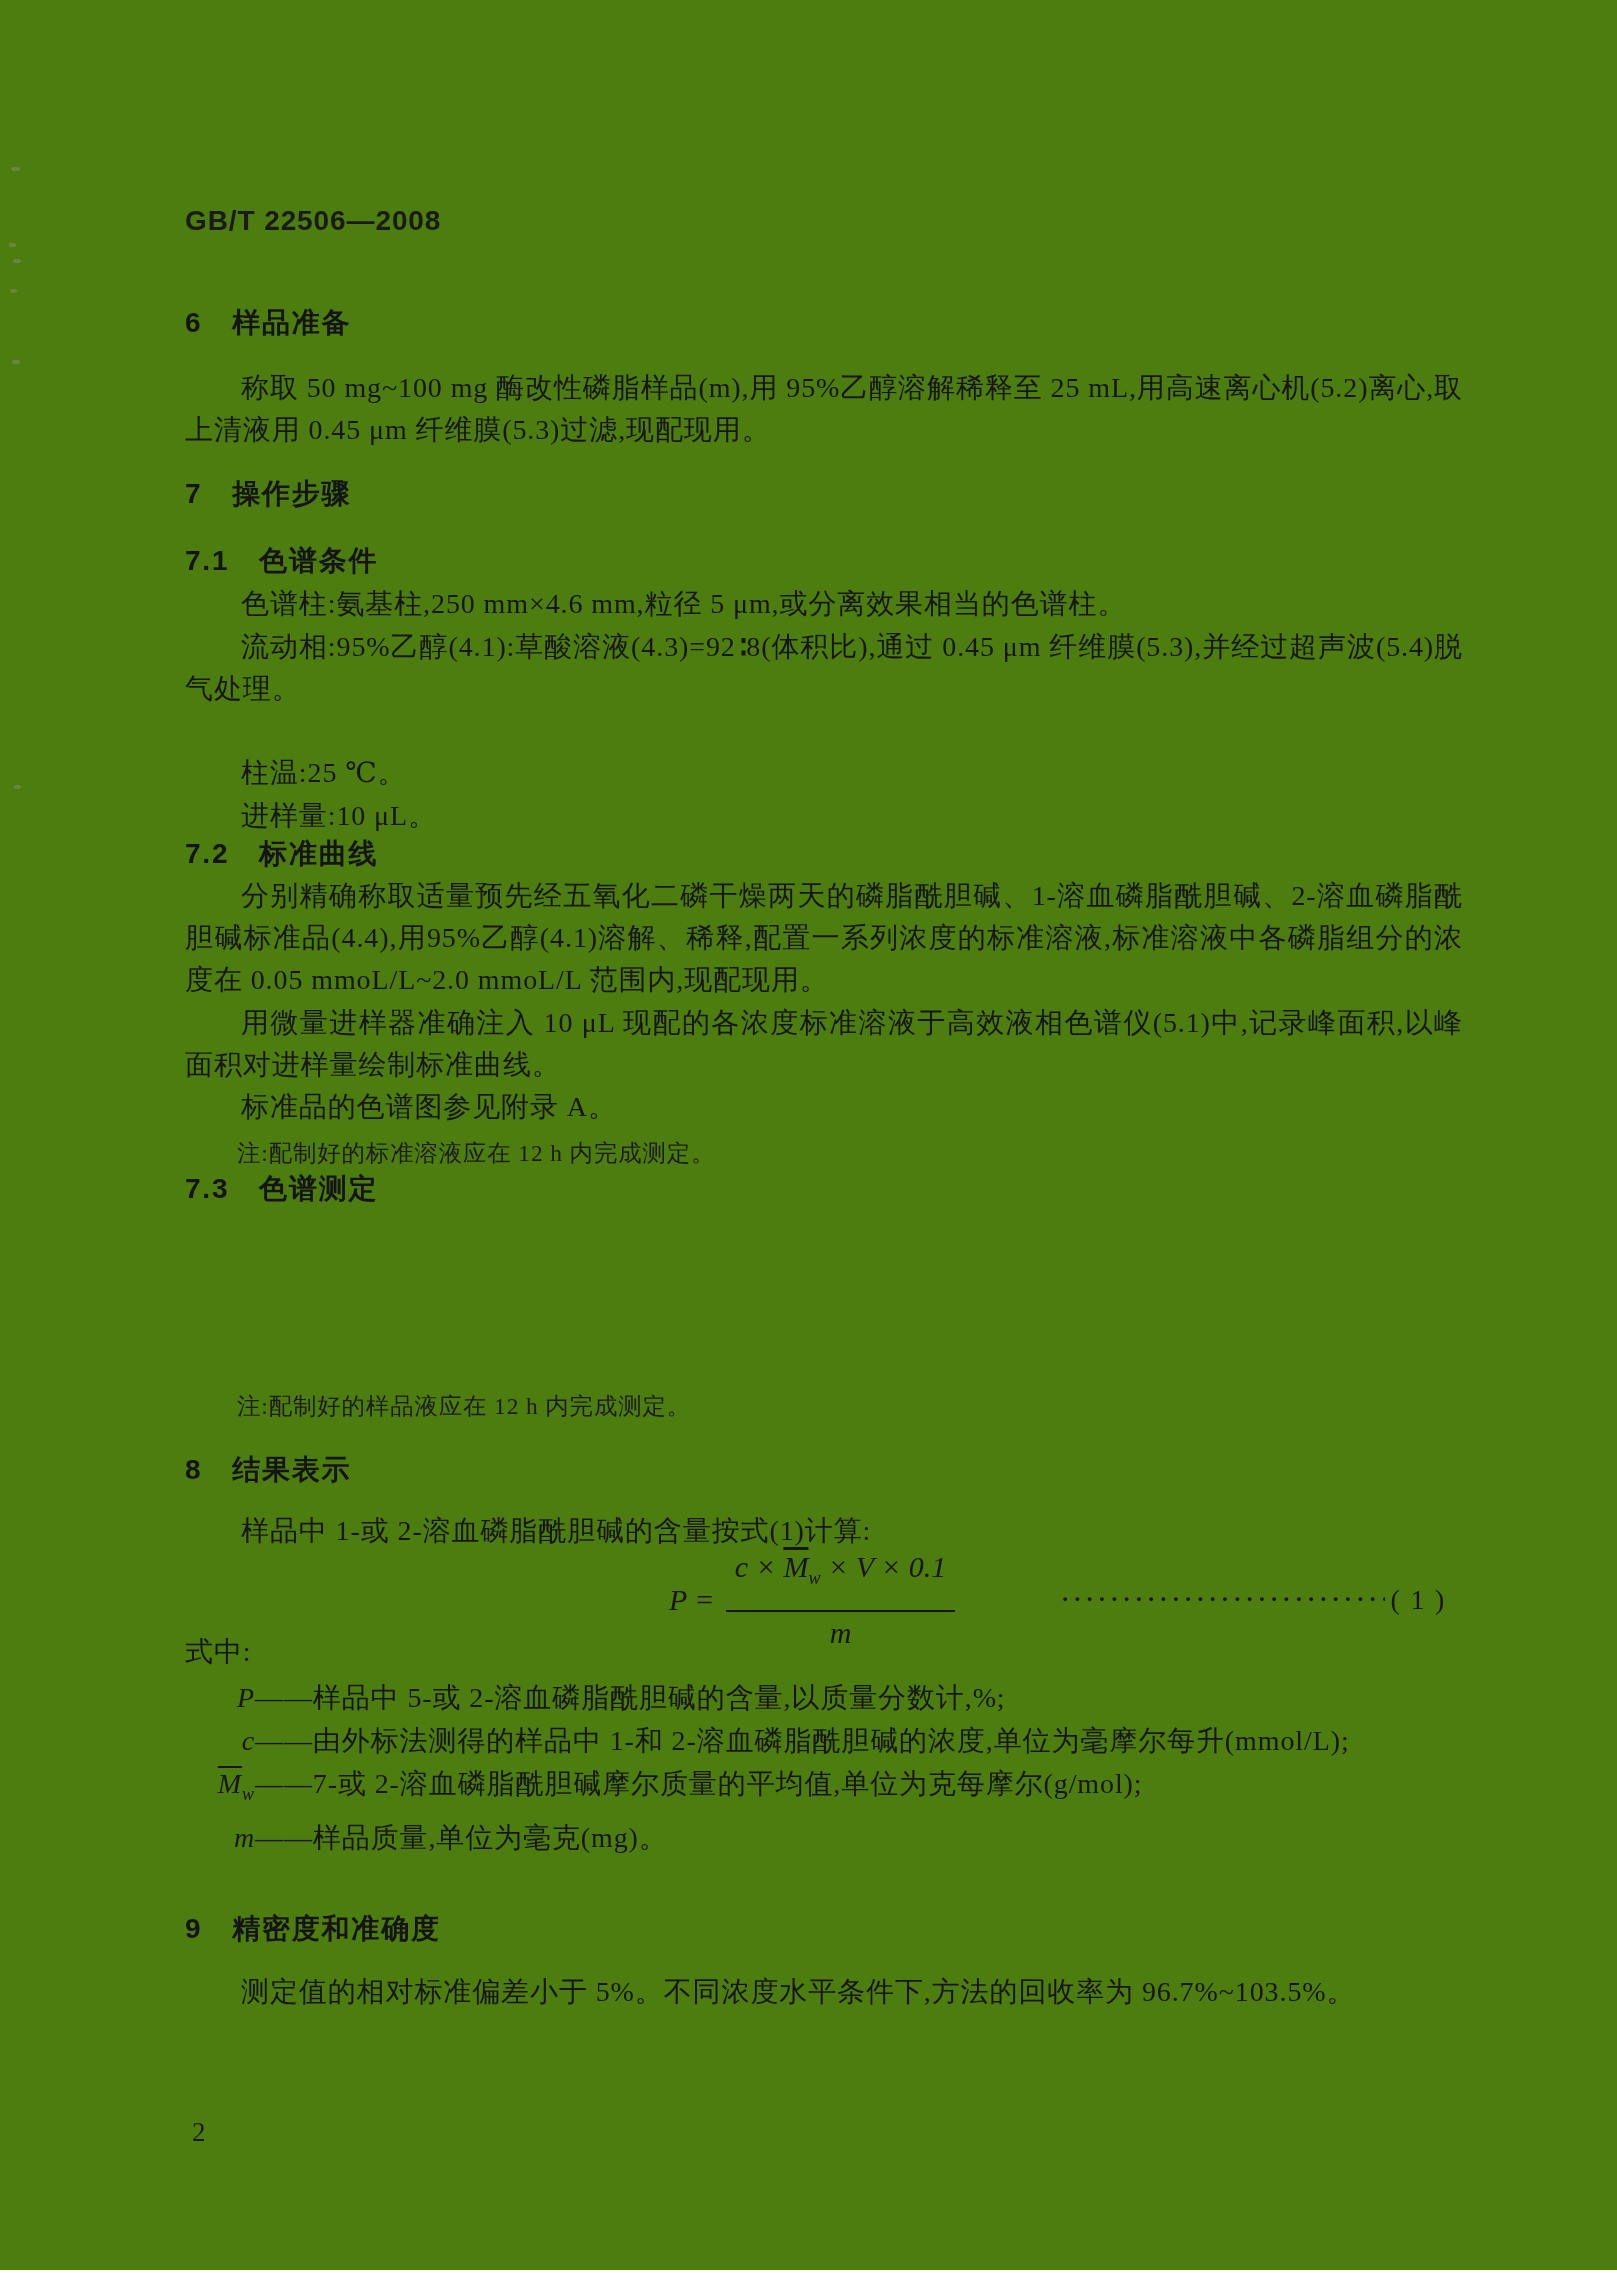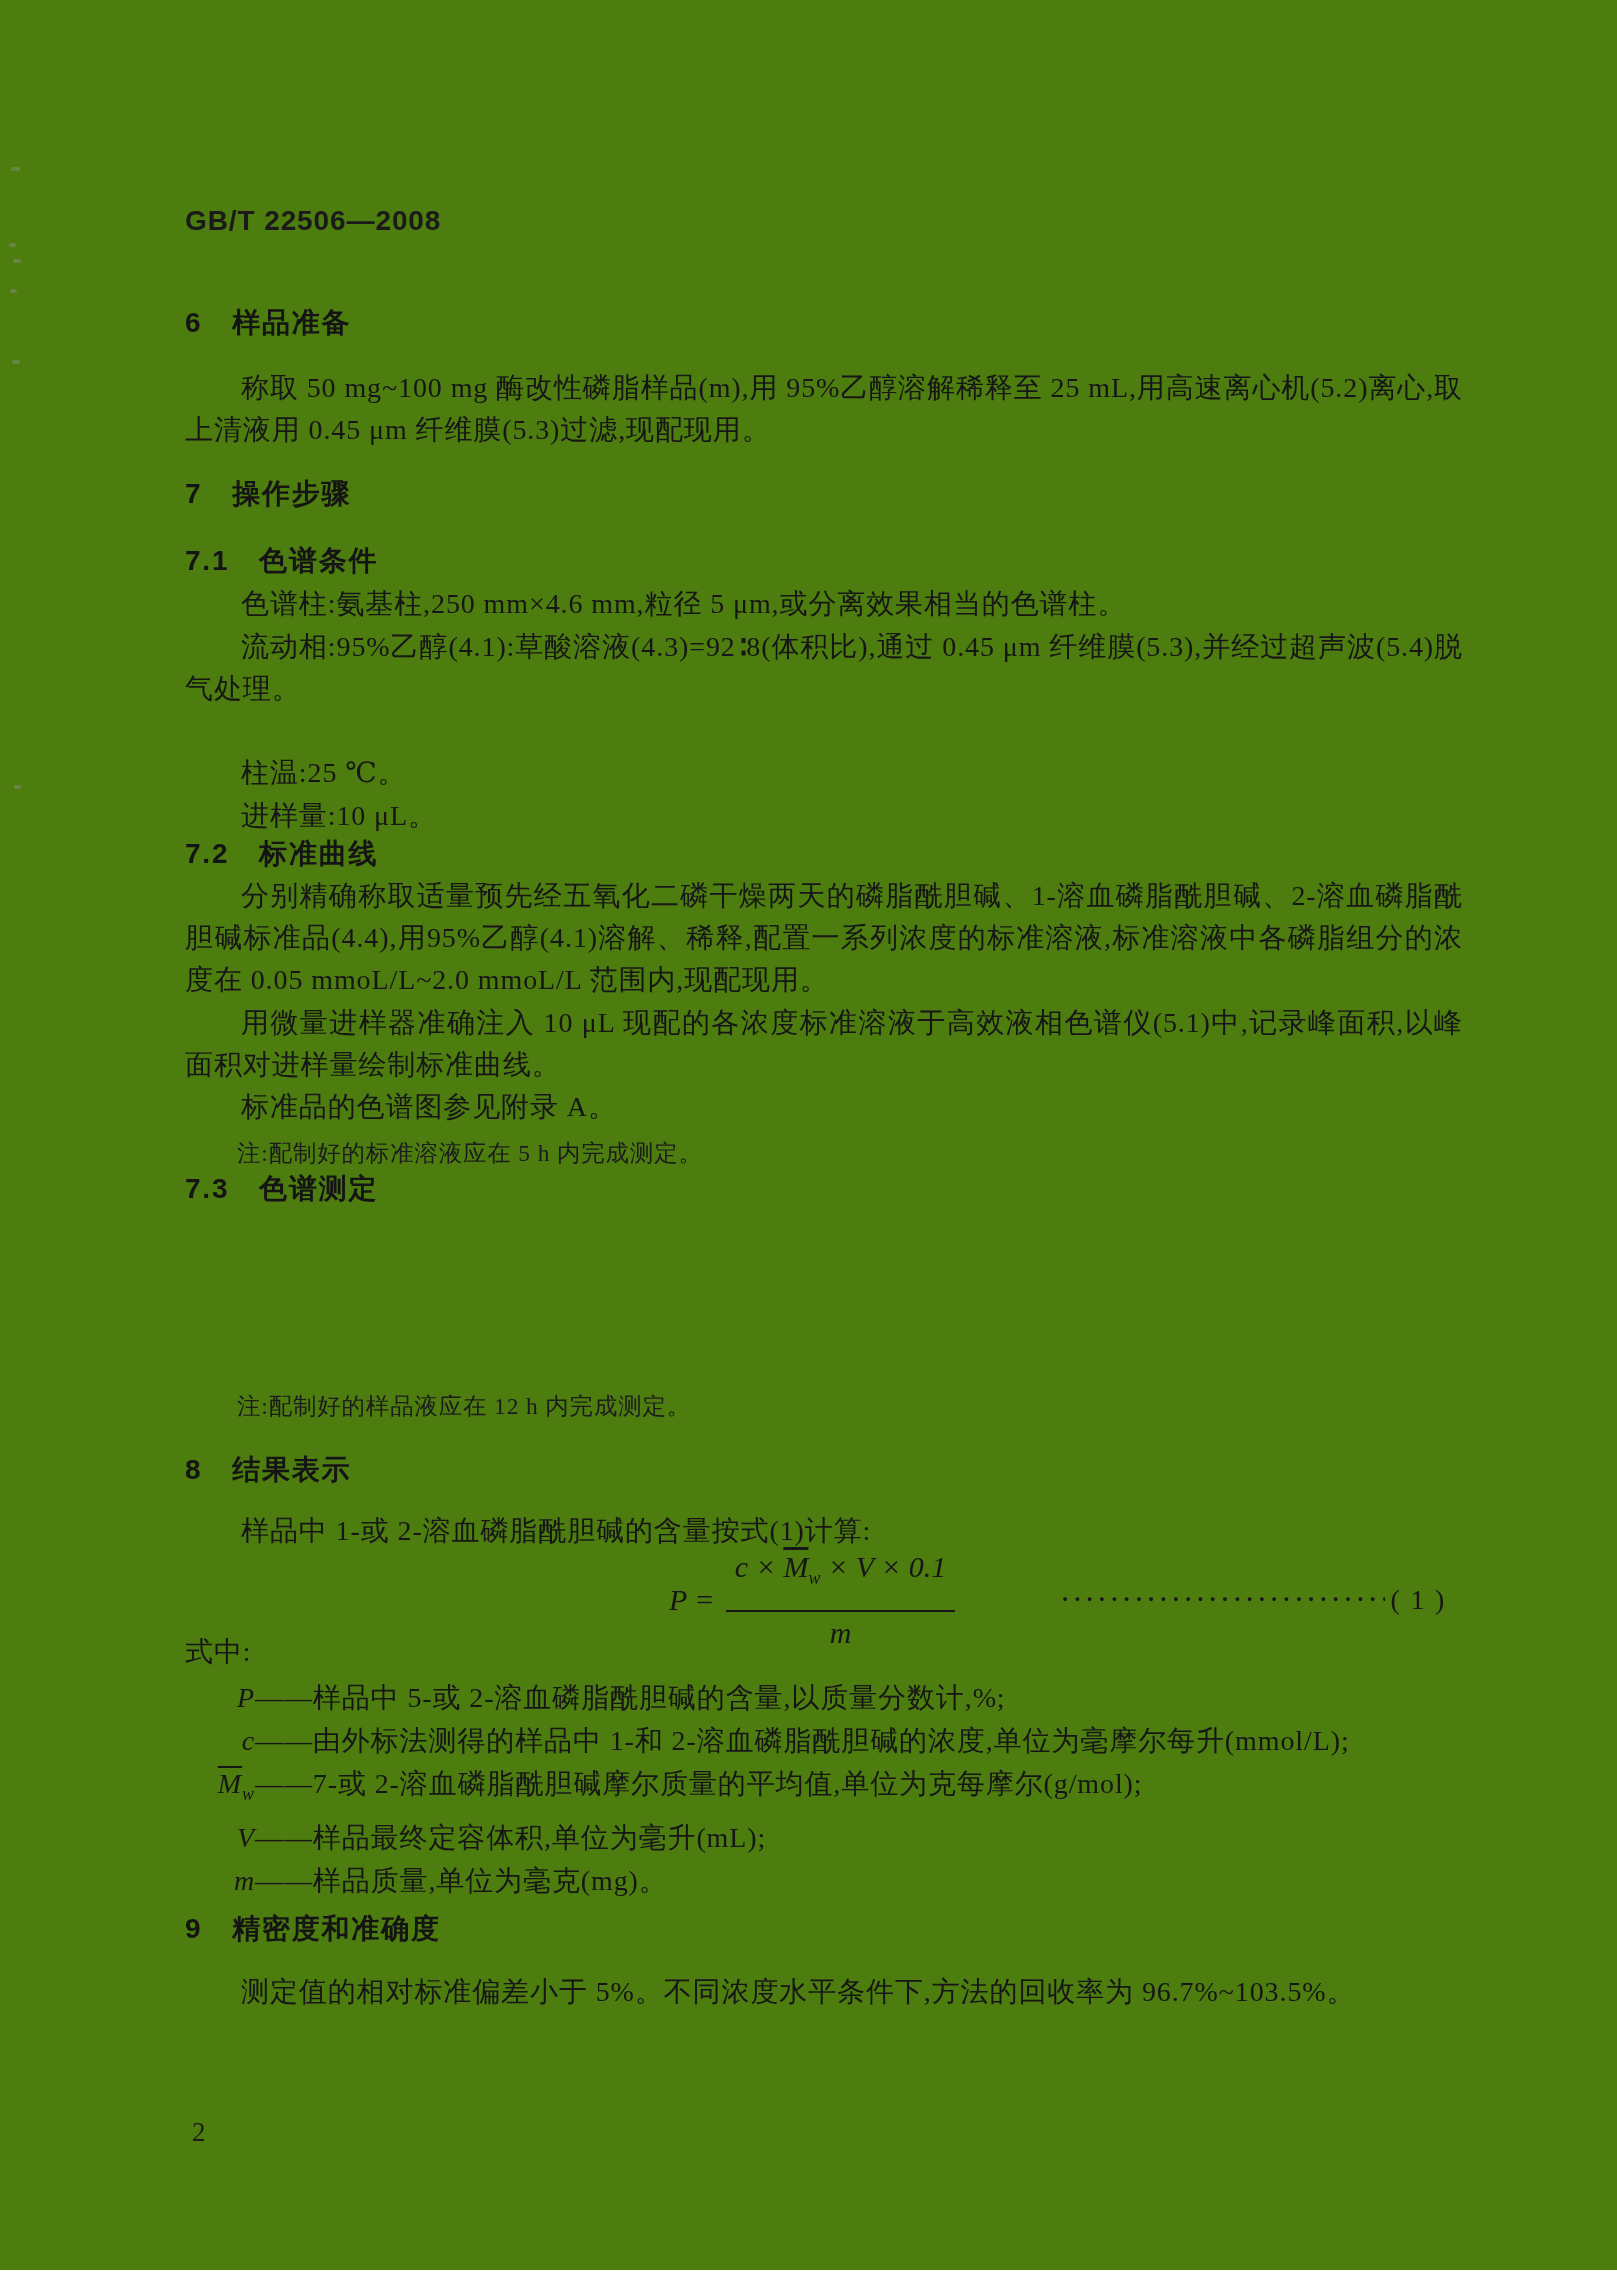--- a/index.html
+++ b/index.html
@@ -105,21 +105,21 @@
   <div class="content-block" style="top:875px;">
     <p class="body-p indent">分别精确称取适量预先经五氧化二磷干燥两天的磷脂酰胆碱、1-溶血磷脂酰胆碱、2-溶血磷脂酰胆碱标准品(4.4),用95%乙醇(4.1)溶解、稀释,配置一系列浓度的标准溶液,标准溶液中各磷脂组分的浓度在 0.05 mmoL/L~2.0 mmoL/L 范围内,现配现用。</p>
   </div>
   <div class="content-block" style="top:1002px;">
     <p class="body-p indent">用微量进样器准确注入 10 μL 现配的各浓度标准溶液于高效液相色谱仪(5.1)中,记录峰面积,以峰面积对进样量绘制标准曲线。</p>
   </div>
   <div class="content-block" style="top:1086px;">
     <p class="body-p indent">标准品的色谱图参见附录 A。</p>
   </div>
   <div class="content-block" style="top:1136px;">
-    <p class="note-p">注:配制好的标准溶液应在 5 h 内完成测定。</p>
+    <p class="note-p">注:配制好的标准溶液应在 12 h 内完成测定。</p>
   </div>
 
   <div class="content-block sec-heading" style="top:1170px;">7.3　色谱测定</div>
   <div class="content-block" style="top:1389px;">
     <p class="note-p">注:配制好的样品液应在 12 h 内完成测定。</p>
   </div>
 
   <div class="content-block sec-heading" style="top:1451px;">8　结果表示</div>
   <div class="content-block" style="top:1510px;">
     <p class="body-p indent">样品中 1-或 2-溶血磷脂酰胆碱的含量按式(1)计算:</p>
@@ -139,21 +139,20 @@
   </div>
 
   <div class="content-block" style="top:1631px;">
     <p class="where-p">式中:</p>
   </div>
 
   <div class="content-block" style="top:1676px;">
     <div class="def-row"><span class="def-sym">P</span><span>——样品中 5-或 2-溶血磷脂酰胆碱的含量,以质量分数计,%;</span></div>
     <div class="def-row"><span class="def-sym">c</span><span>——由外标法测得的样品中 1-和 2-溶血磷脂酰胆碱的浓度,单位为毫摩尔每升(mmol/L);</span></div>
     <div class="def-row"><span class="def-sym"><span class="ov">M</span><sub>w</sub></span><span>——7-或 2-溶血磷脂酰胆碱摩尔质量的平均值,单位为克每摩尔(g/mol);</span></div>
-    <div class="def-row"><span class="def-sym">V</span><span>——样品最终定容体积,单位为毫升(mL);</span></div>
     <div class="def-row"><span class="def-sym">m</span><span>——样品质量,单位为毫克(mg)。</span></div>
   </div>
 
   <div class="content-block sec-heading" style="top:1910px;">9　精密度和准确度</div>
   <div class="content-block" style="top:1971px;">
     <p class="body-p indent">测定值的相对标准偏差小于 5%。不同浓度水平条件下,方法的回收率为 96.7%~103.5%。</p>
   </div>
 
   <div class="page-number">2</div>
 

